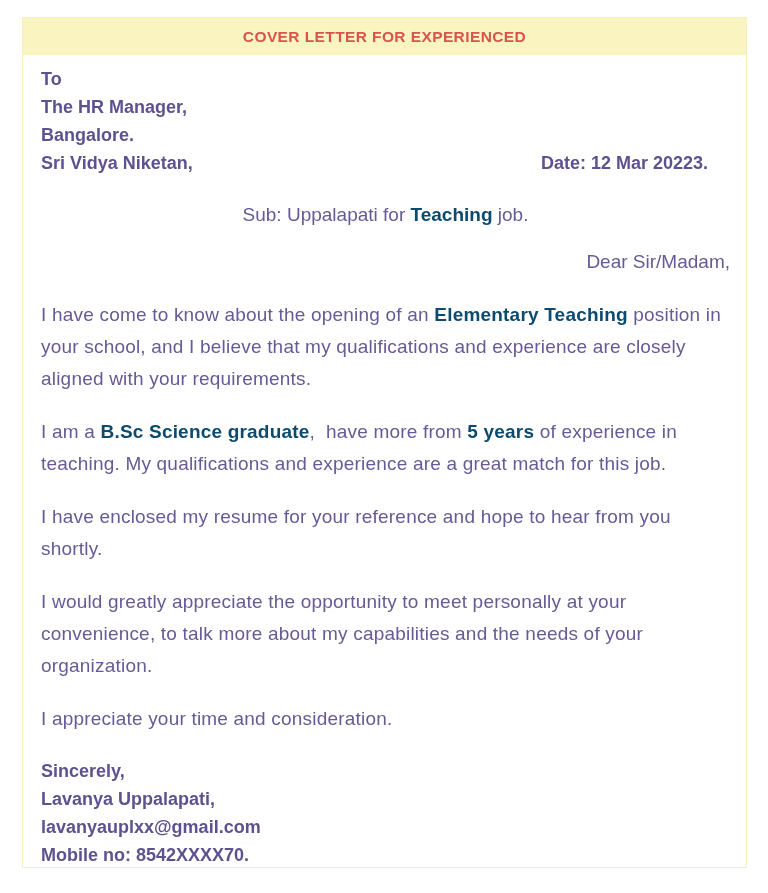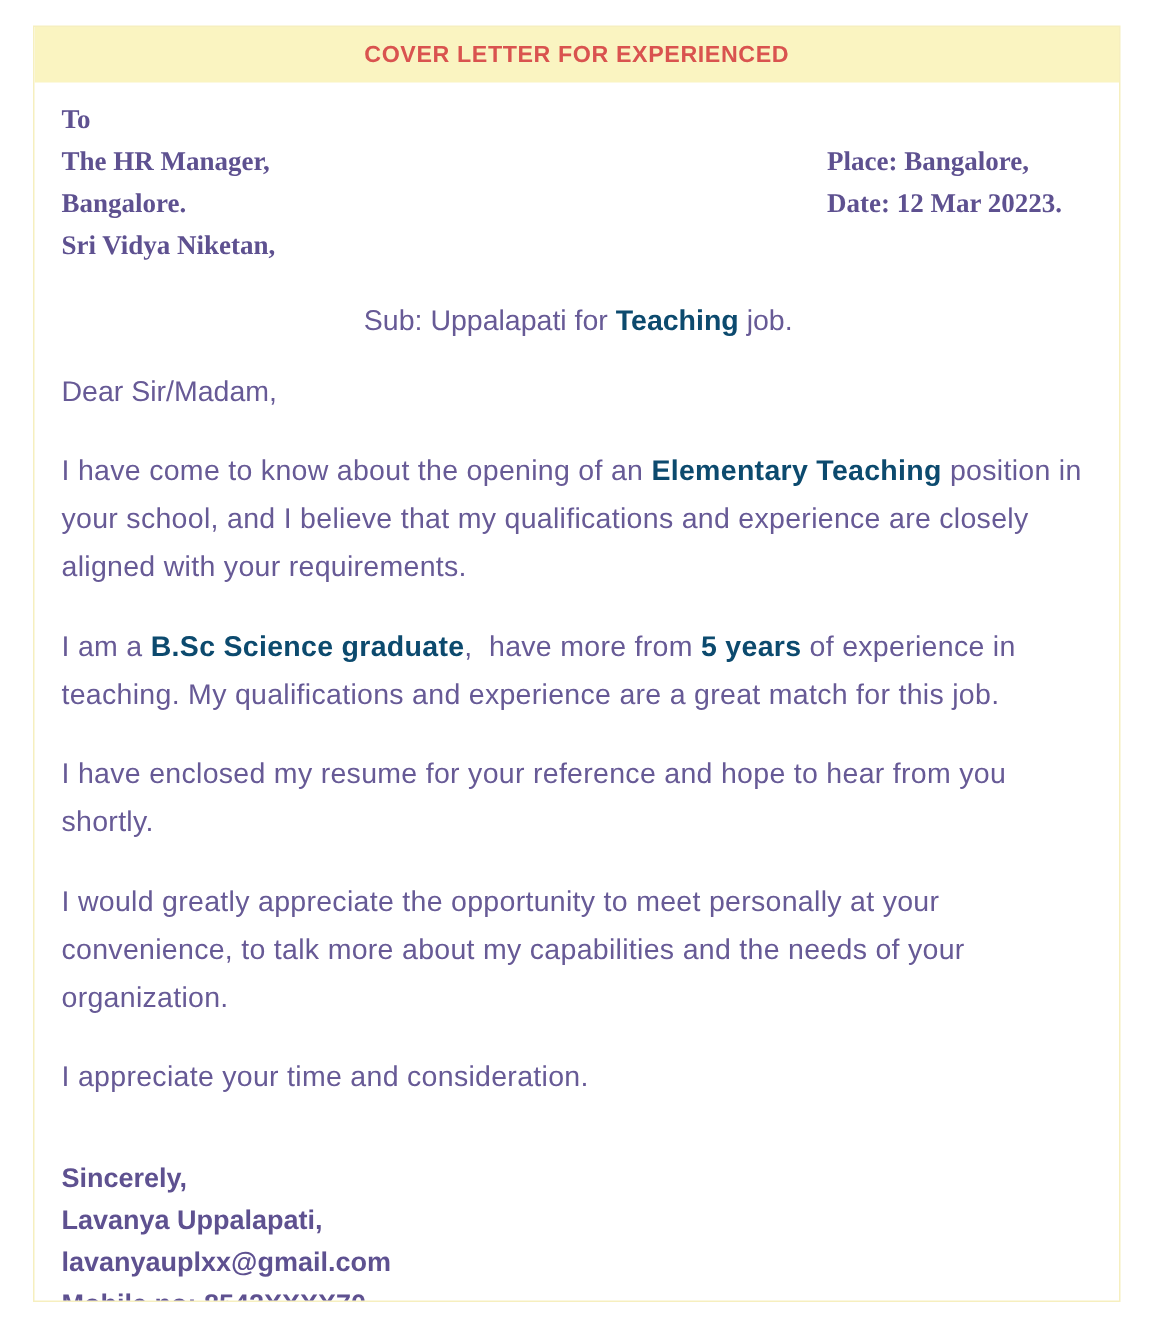--- a/index.html
+++ b/index.html
@@ -31,50 +31,50 @@
     font-size: 15.5px;
     letter-spacing: 0.4px;
   }
   .content {
     padding: 10px 16px 0 18px;
     color: #675a96;
   }
   .header-row {
     display: flex;
     justify-content: space-between;
-    align-items: center;
-    font-family: Liberation Serif, serif;
+    align-items: flex-end;
   }
   .recipient div, .meta div {
     font-weight: bold;
     font-size: 18px;
     line-height: 28px;
     color: #5e5190;
   }
   .meta { margin-right: 22px; }
   .subject {
     margin-top: 22px;
     text-align: center;
     font-size: 19px;
     line-height: 32px;
     white-space: pre-wrap;
   }
   .salutation {
     margin-top: 15px;
     font-size: 19px;
     line-height: 32px;
+    text-align: right;
   }
   p.body {
     margin: 21px 0 0 0;
     font-size: 19px;
     line-height: 32px;
     letter-spacing: 0.2px;
     white-space: pre-wrap;
   }
-  .signature { margin-top: 36px; }
+  .signature { margin-top: 22px; }
   .signature div {
     font-weight: bold;
     font-size: 18px;
     line-height: 28px;
     color: #5e5190;
   }
   b { font-weight: bold; color: #0c4a6e; }
 </style>
 </head>
 <body>
@@ -88,21 +88,20 @@
   <div class="content">
 
     <div class="header-row">
       <div class="recipient">
         <div>To</div>
         <div>The HR Manager,</div>
         <div>Bangalore.</div>
         <div>Sri Vidya Niketan,</div>
       </div>
       <div class="meta">
-        <div>Place: Bangalore,</div>
         <div>Date: 12 Mar 20223.</div>
       </div>
     </div>
 
     <div class="subject"><span>Sub: Uppalapati for </span><b>Teaching</b><span> job.</span></div>
 
     <div class="salutation">Dear Sir/Madam,</div>
 
     <p class="body"><span>I have come to know about the opening of an </span><b>Elementary Teaching</b><span> position in your school, and I believe that my qualifications and experience are closely aligned with your requirements.</span></p>
     <p class="body"><span>I am a </span><b>B.Sc Science graduate</b><span>,  have more from </span><b>5 years</b><span> of experience in teaching. My qualifications and experience are a great match for this job.</span></p>

